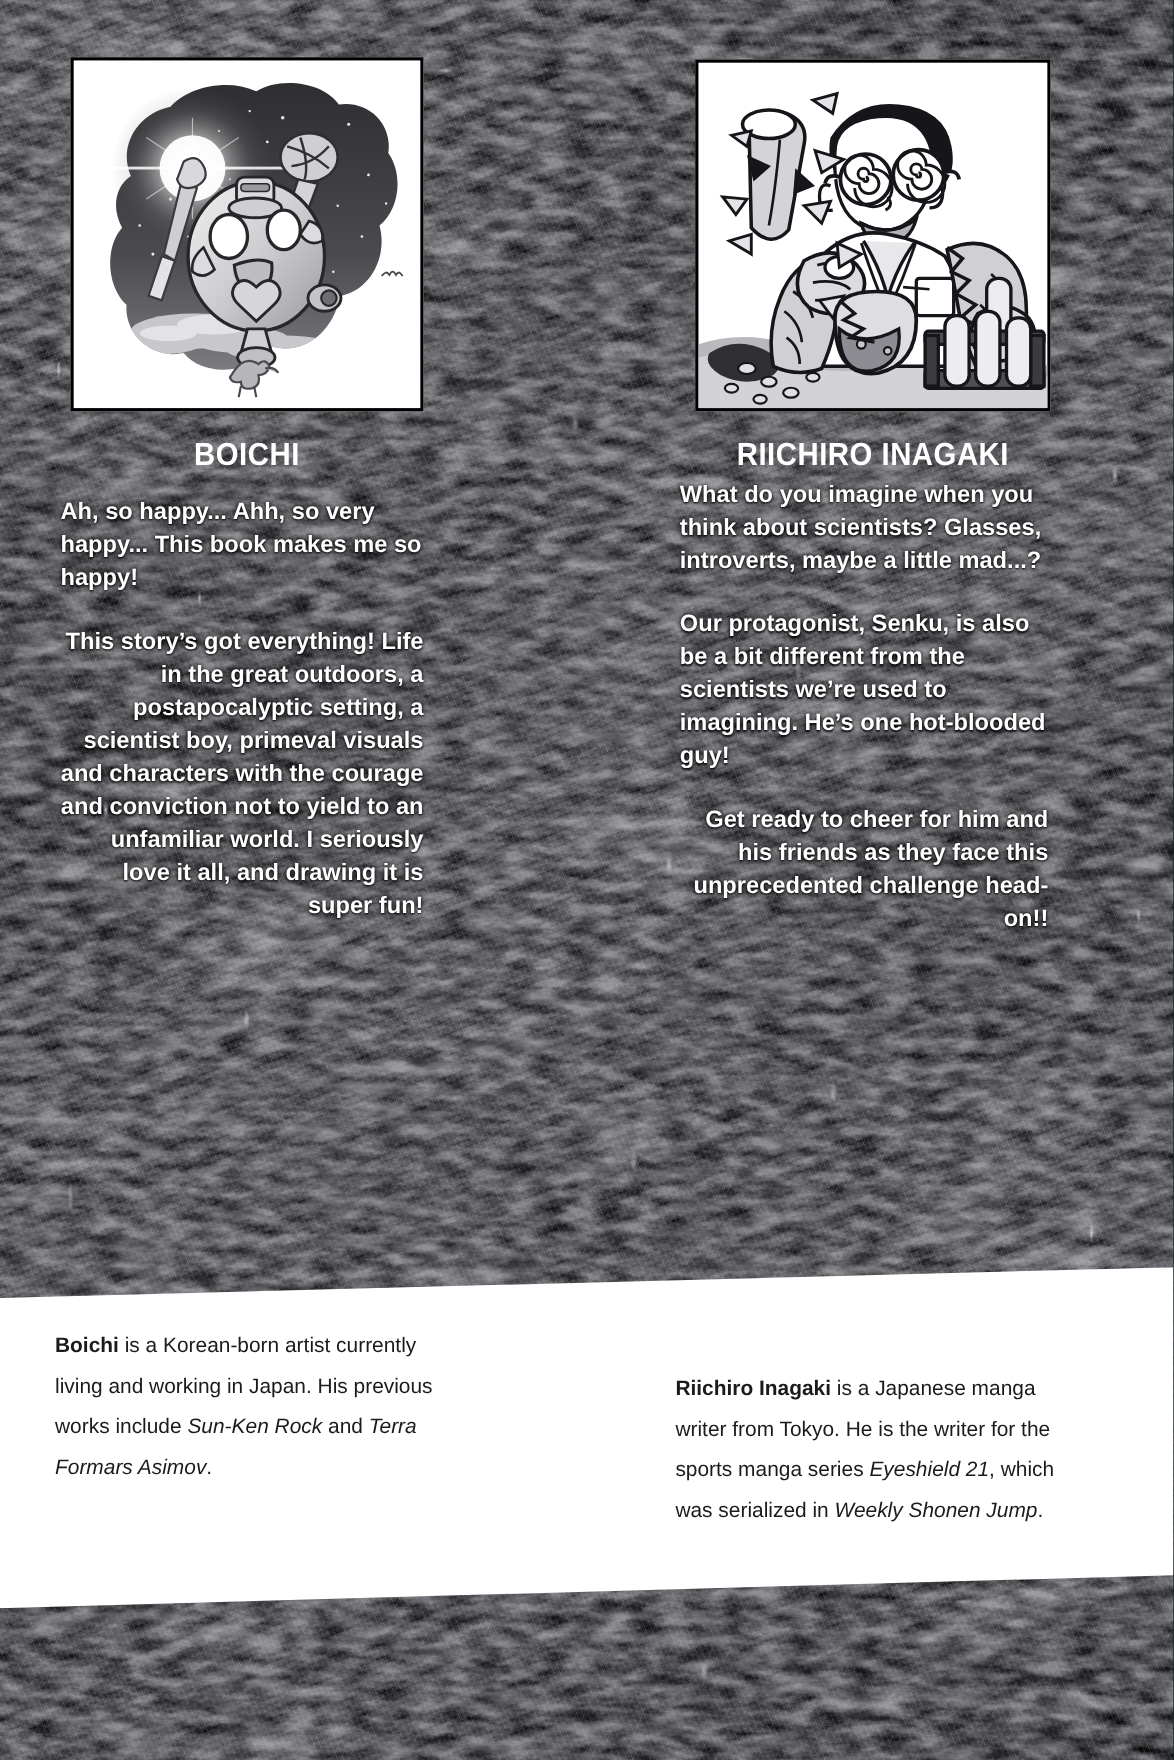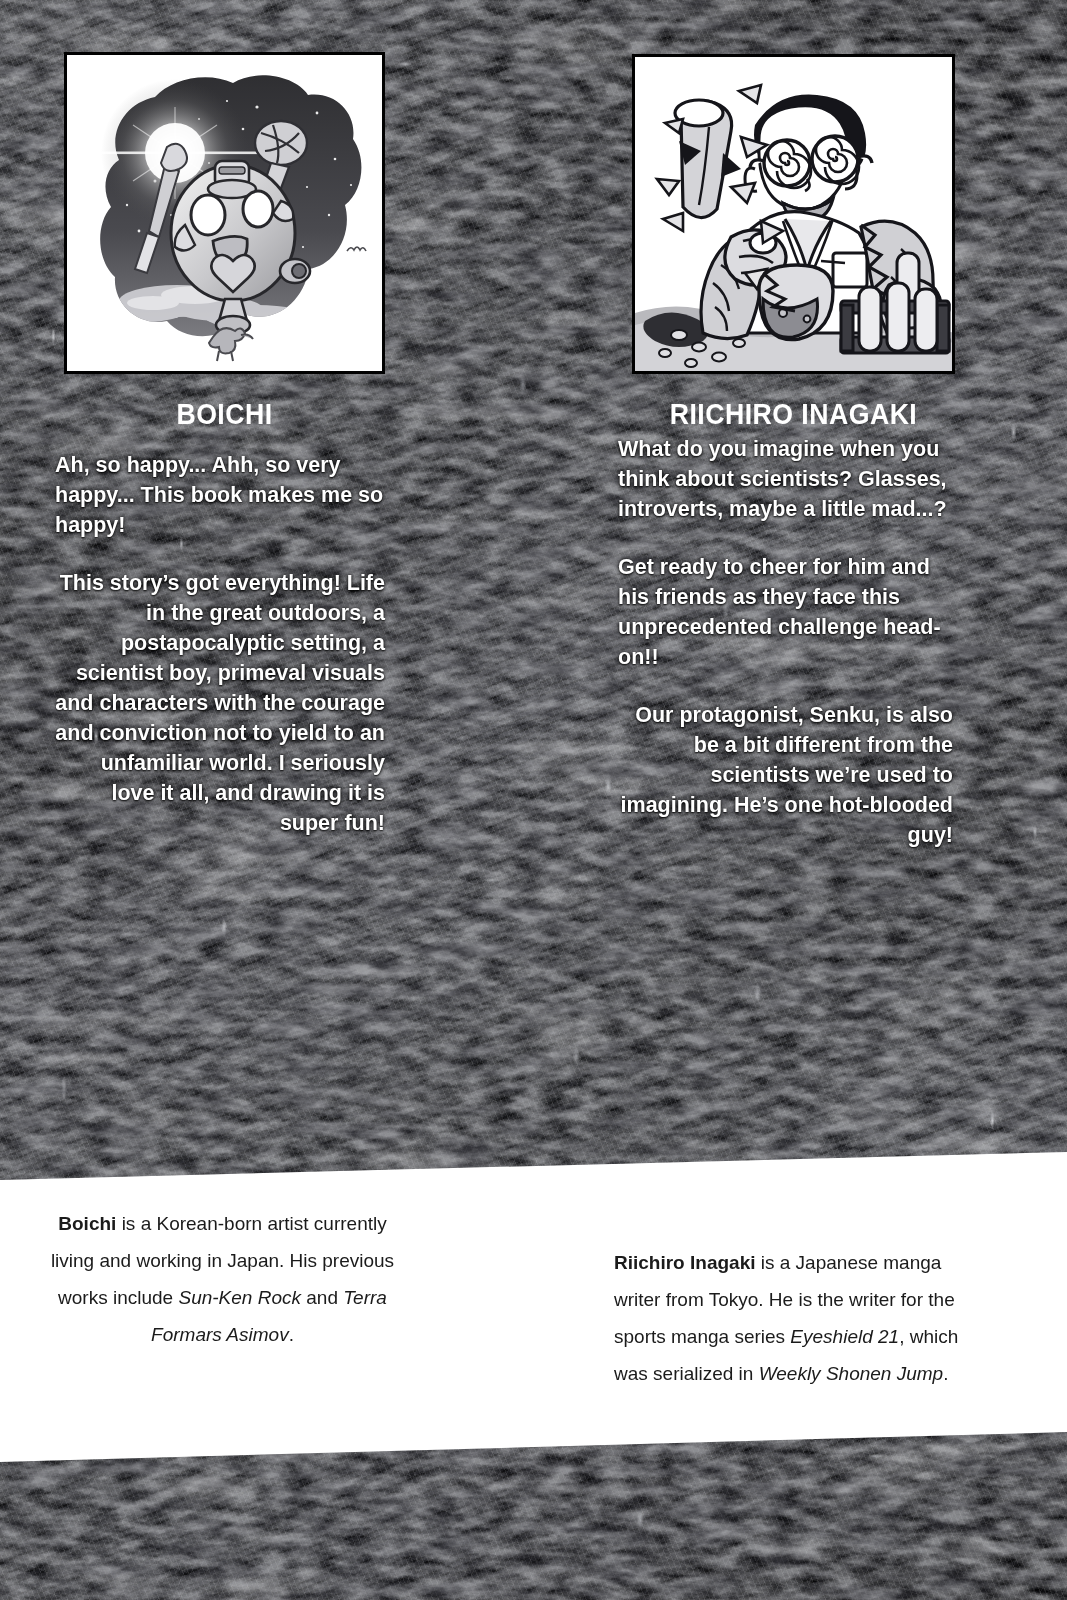--- a/index.html
+++ b/index.html
@@ -139,21 +139,21 @@
   .comment-col p:last-child { margin-bottom: 0; text-align: right; }
 
   
   .bio {
     position: absolute;
     color: #1b1b1b;
     font-size: 19px;
     line-height: 37px;
     font-family: "Liberation Sans", sans-serif;
   }
-  .bio-left  { left: 50px;  top: 1205px; width: 345px; text-align: center; }
+  .bio-left  { left: 50px;  top: 1205px; width: 345px; }
   .bio-right { left: 614px; top: 1244px; width: 345px; }
   .bio b { font-weight: bold; }
   .bio i { font-style: italic; }
 
   
   svg { display: block; }
 </style>
 </head>
 <body>
 
@@ -473,21 +473,21 @@
   <div class="author-name name-left">BOICHI</div>
   <div class="author-name name-right">RIICHIRO INAGAKI</div>
 
   <div class="comment-col comment-left">
     <p>Ah, so happy... Ahh, so very happy... This book makes me so happy!</p>
     <p>This story’s got everything! Life in the great outdoors, a postapocalyptic setting, a scientist boy, primeval visuals and characters with the courage and conviction not to yield to an unfamiliar world. I seriously love it all, and drawing it is super fun!</p>
   </div>
 
   <div class="comment-col comment-right">
     <p>What do you imagine when you think about scientists? Glasses, introverts, maybe a little mad...?</p>
+    <p>Our protagonist, Senku, is also be a bit different from the scientists we’re used to imagining. He’s one hot-blooded guy!</p>
     <p>Get ready to cheer for him and his friends as they face this unprecedented challenge head-on!!</p>
-    <p>Our protagonist, Senku, is also be a bit different from the scientists we’re used to imagining. He’s one hot-blooded guy!</p>
   </div>
 
   <div class="bio bio-left"><b>Boichi</b><span> is a Korean-born artist currently living and working in Japan. His previous works include </span><i>Sun-Ken Rock</i><span> and </span><i>Terra Formars Asimov</i><span>.</span></div>
 
   <div class="bio bio-right"><b>Riichiro Inagaki</b><span> is a Japanese manga writer from Tokyo. He is the writer for the sports manga series </span><i>Eyeshield 21</i><span>, which was serialized in </span><i>Weekly Shonen Jump</i><span>.</span></div>
 
 </div>
 
 </body></html>

